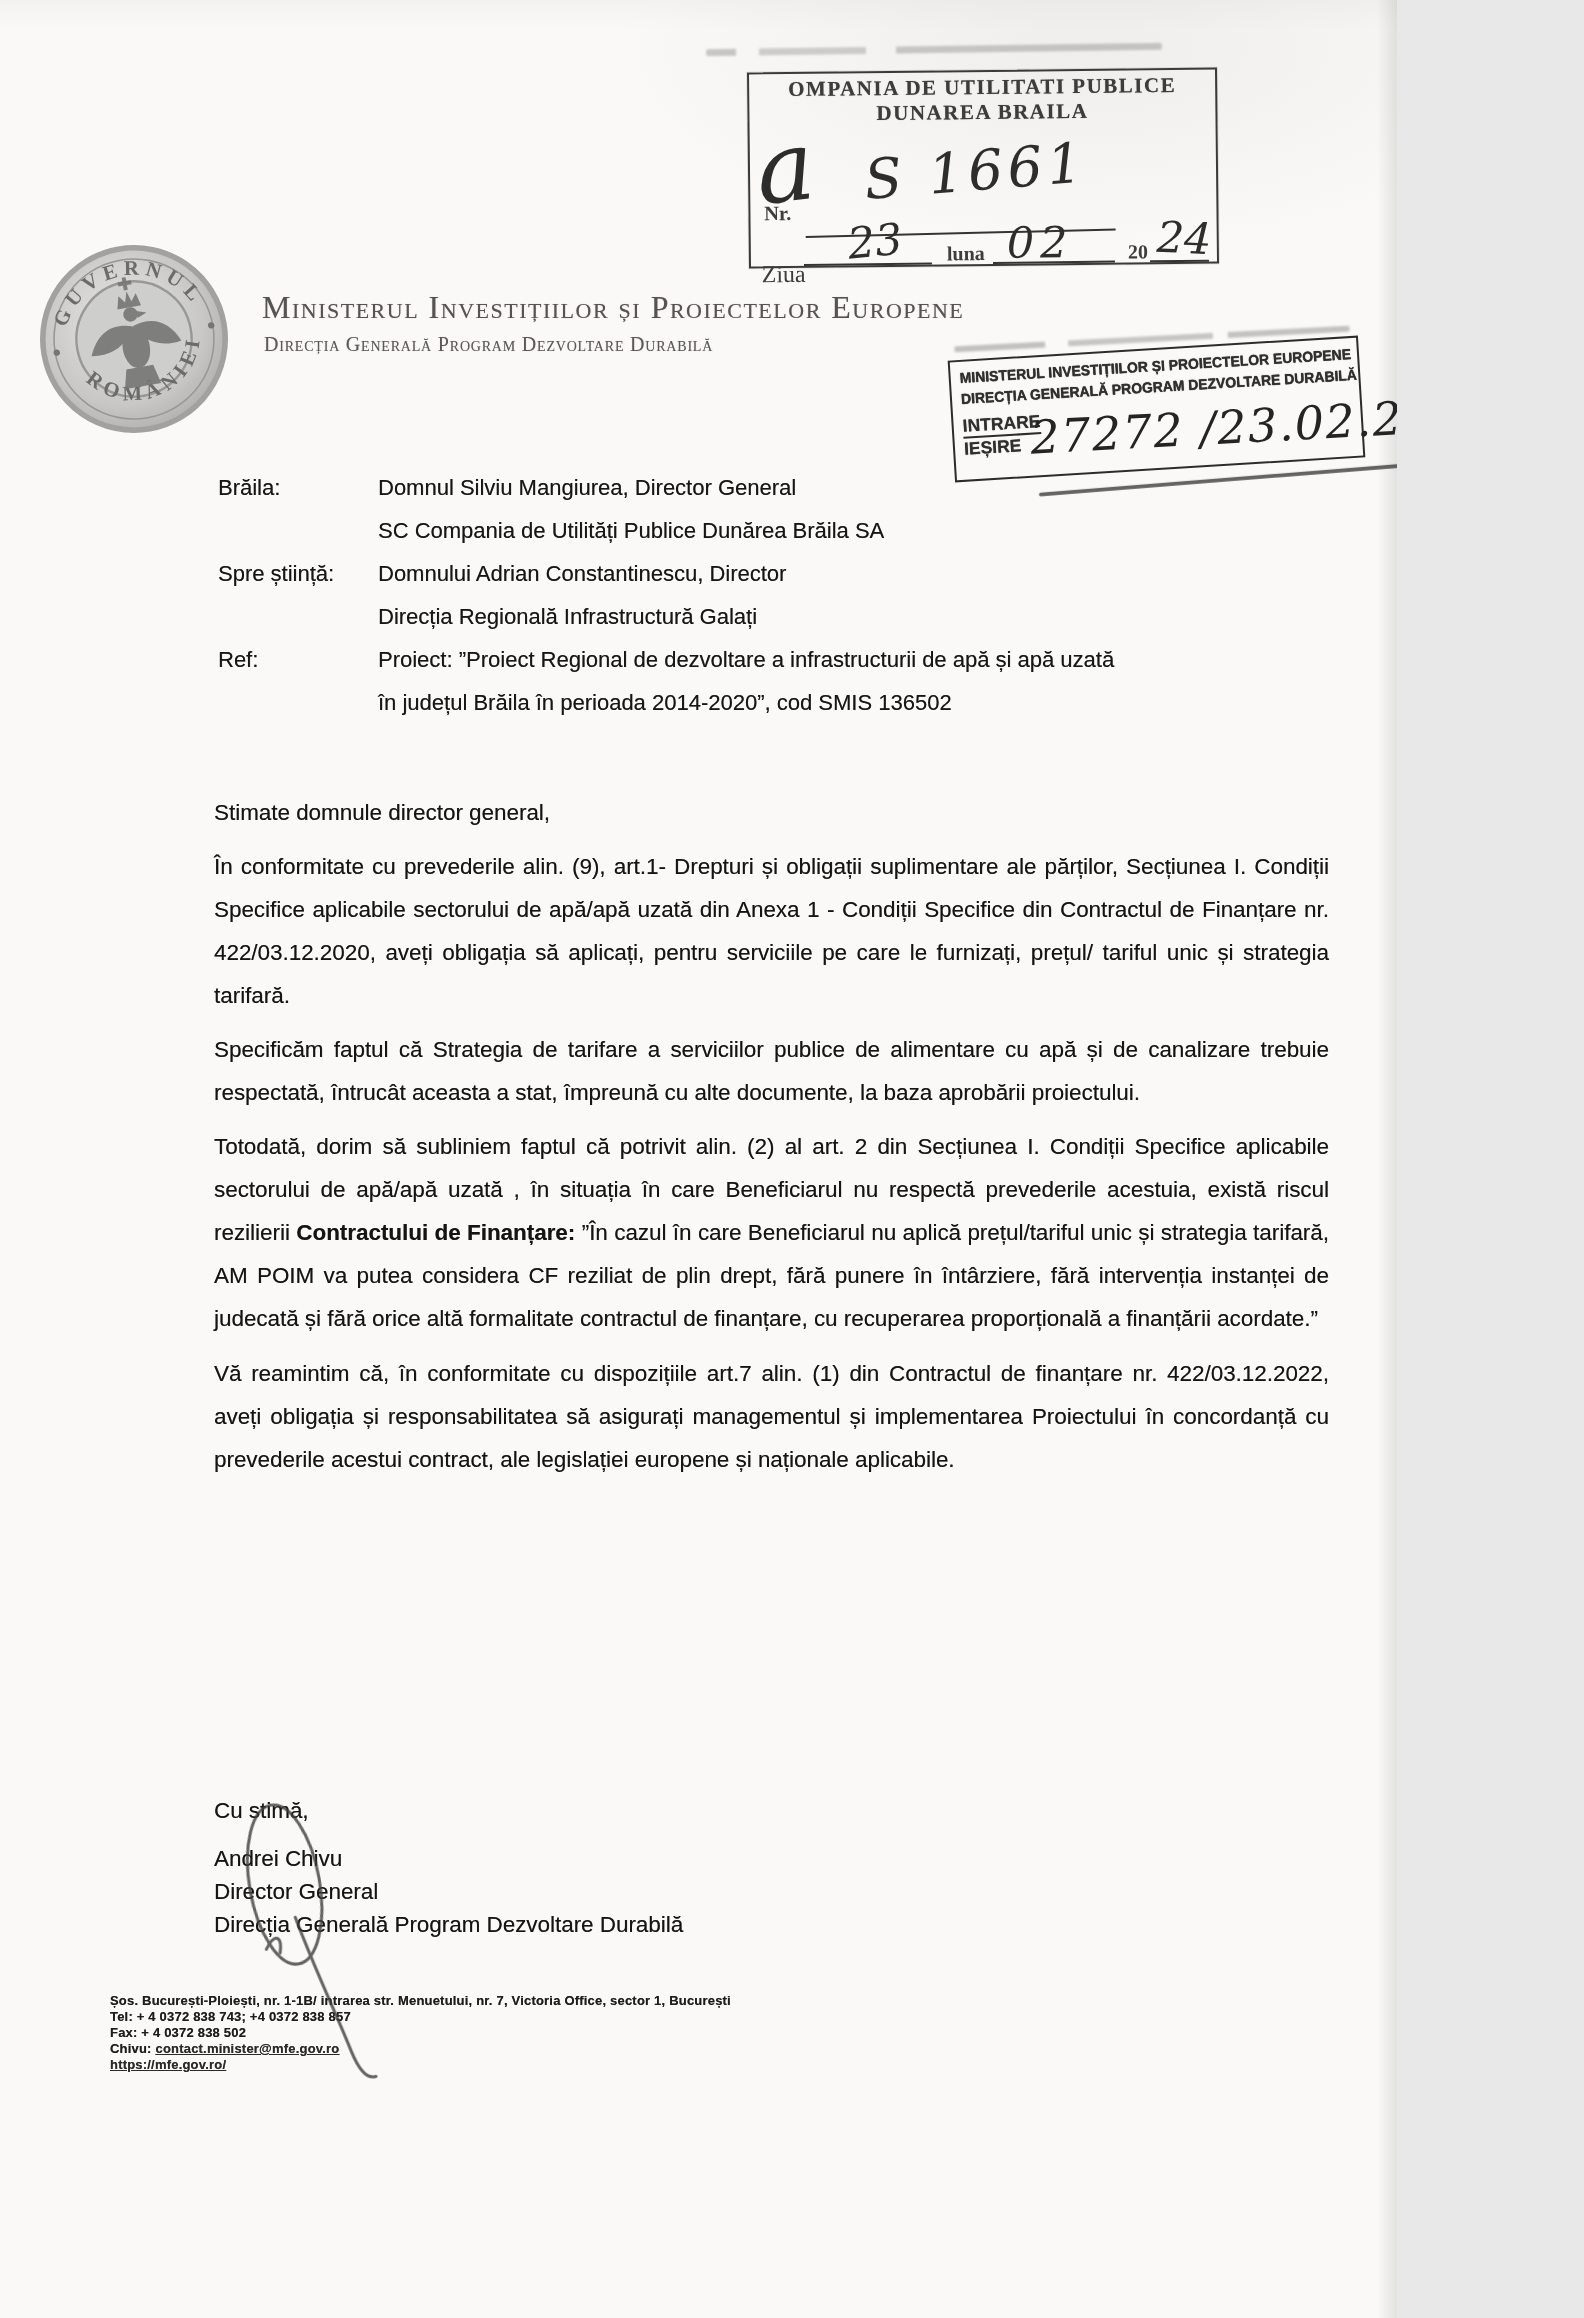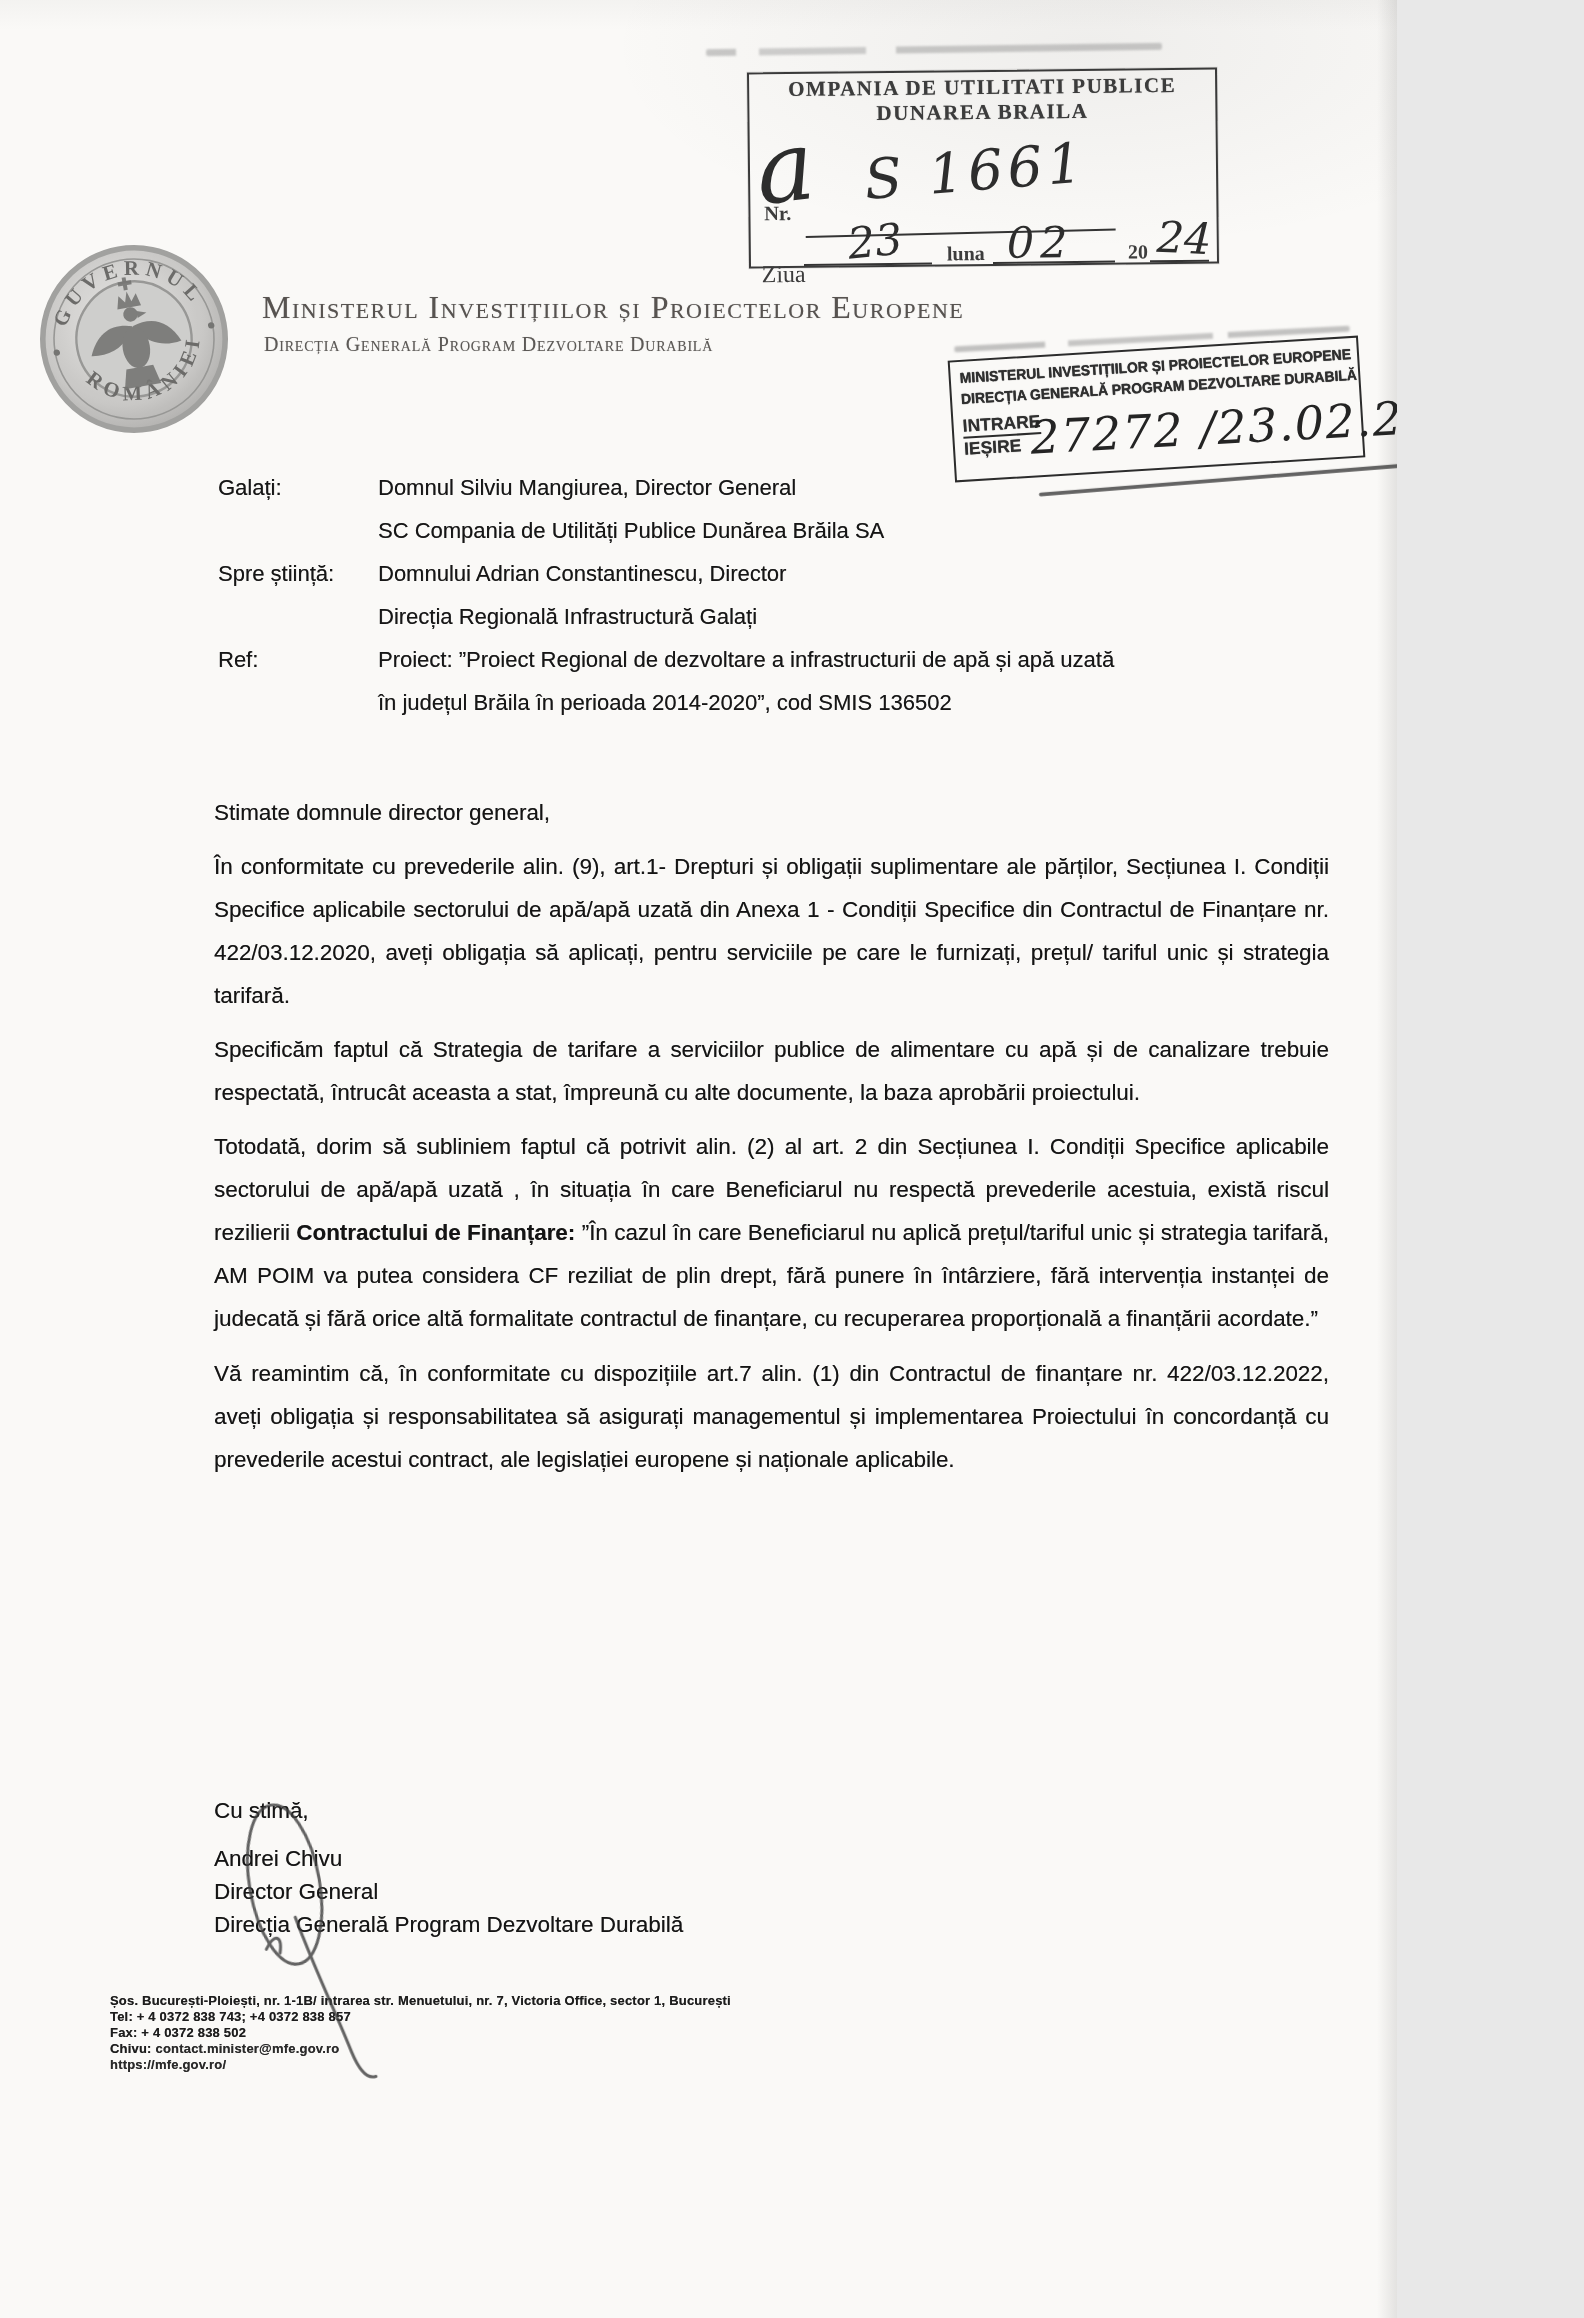--- a/index.html
+++ b/index.html
@@ -94,21 +94,21 @@
 
   
   .closing{position:absolute;left:214px;top:1794px;font-size:22.4px;line-height:33px;color:#141414;}
   .closing .salute{margin:0 0 15px 0;}
   .closing p{margin:0;}
 
   
   .footer{position:absolute;left:110px;top:1993px;font-size:13px;line-height:16px;
     font-weight:700;color:#1d1d1d;letter-spacing:0.2px;
     text-shadow:0 0 0.6px rgba(30,30,30,.7);}
-  .footer .lnk{color:#2a2a2a;}
+  .footer .lnk{text-decoration:underline;color:#2a2a2a;}
 
   .sig-overlay{position:absolute;left:0;top:0;z-index:6;pointer-events:none;}
 </style>
 </head>
 <body>
 
 <div class="page">
 
   <div class="smudge smudge-top"></div>
   <div class="smudge smudge-reg"></div>
@@ -173,21 +173,21 @@
     <div class="reg-line">DIRECȚIA GENERALĂ PROGRAM DEZVOLTARE DURABILĂ</div>
     <div>
       <span class="reg-entry">INTRARE</span>
     </div>
     <div class="reg-exit">IEȘIRE</div>
     <div class="hand reg-number">27272 /23.02.2024</div>
   </div>
 
   <div class="recipients soft">
       <div class="addr-row">
-        <span class="addr-label">Galați:</span>
+        <span class="addr-label">Brăila:</span>
         <span class="addr-value">Domnul Silviu Mangiurea, Director General</span>
       </div>
       <div class="addr-row">
         <span class="addr-label"></span>
         <span class="addr-value">SC Compania de Utilități Publice Dunărea Brăila SA</span>
       </div>
       <div class="addr-row">
         <span class="addr-label">Spre știință:</span>
         <span class="addr-value">Domnului Adrian Constantinescu, Director</span>
       </div>

